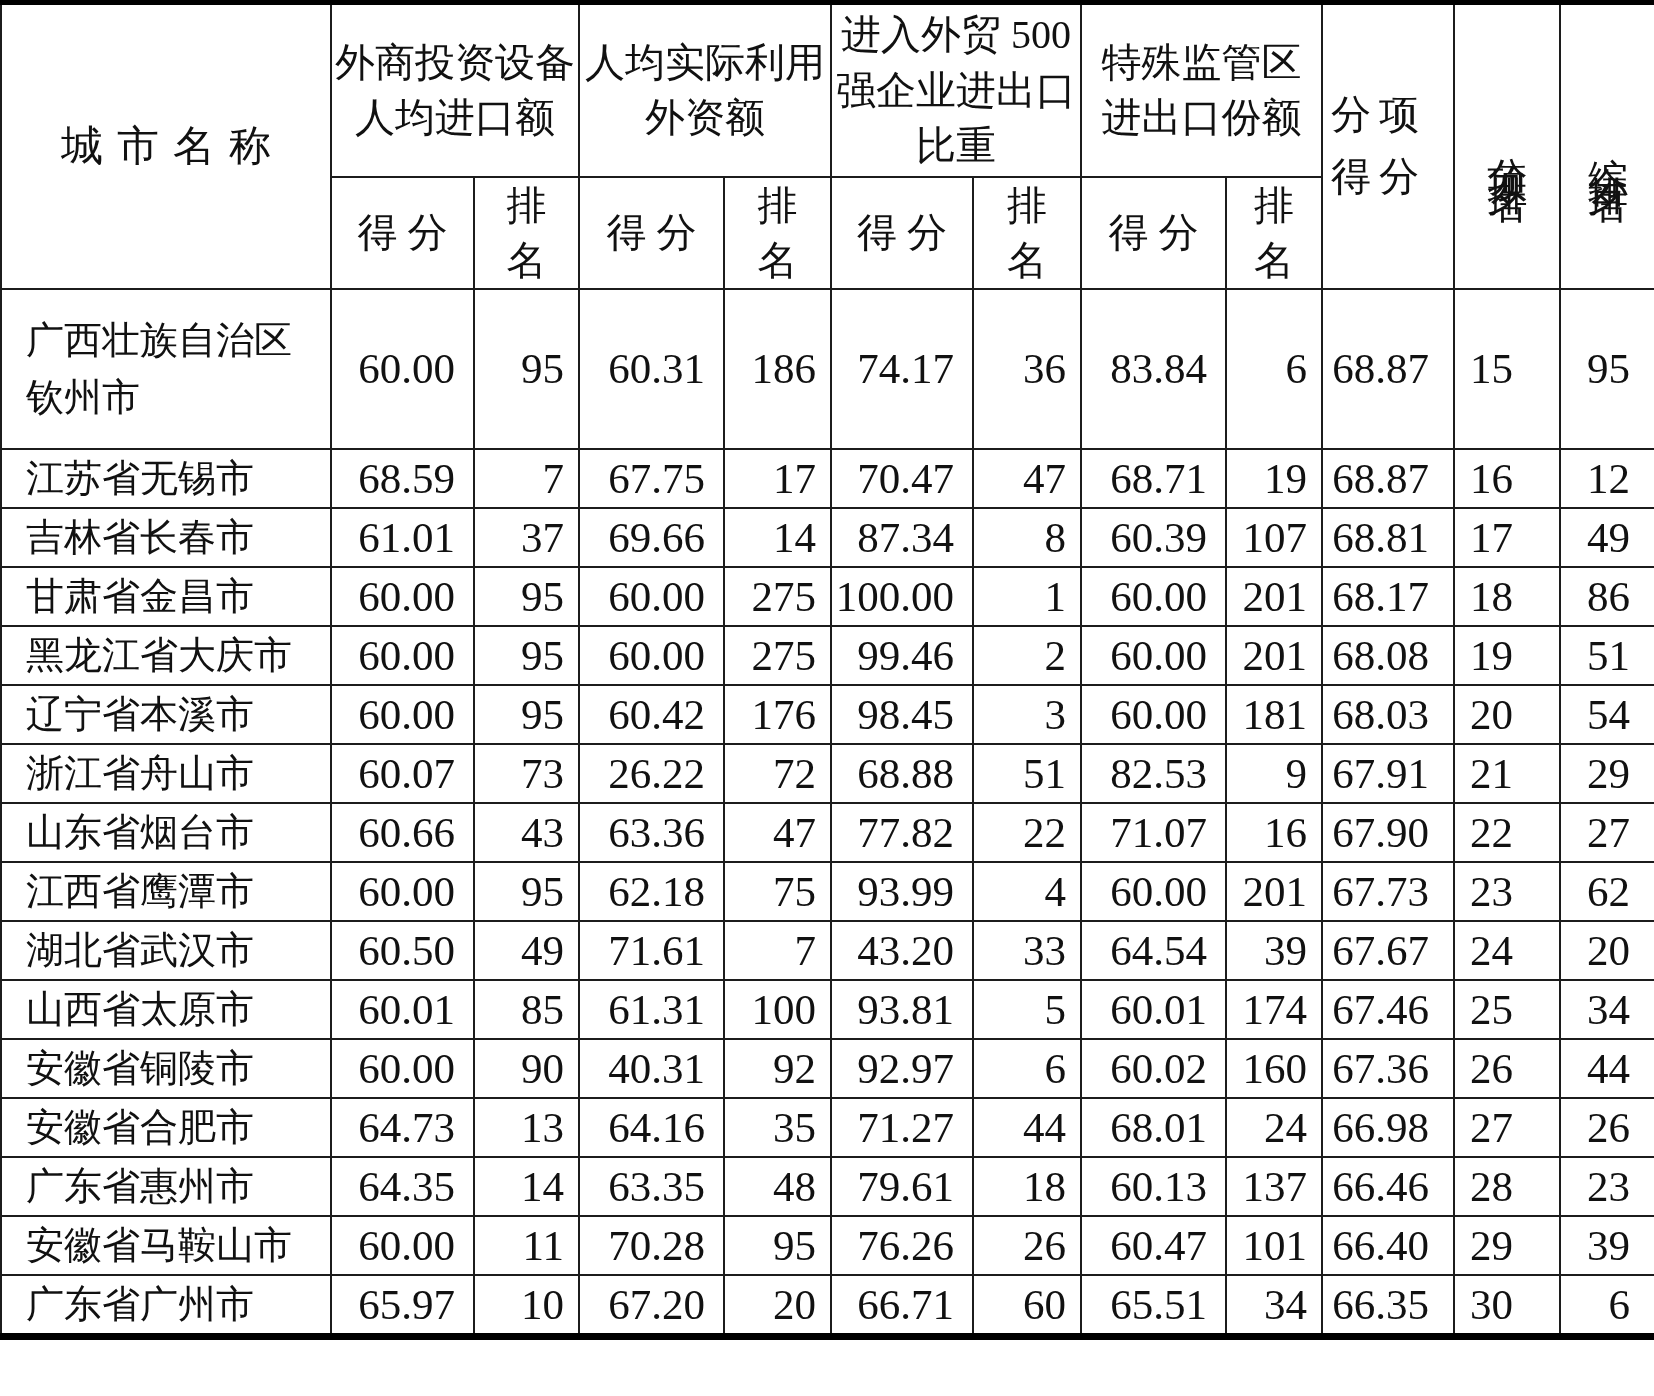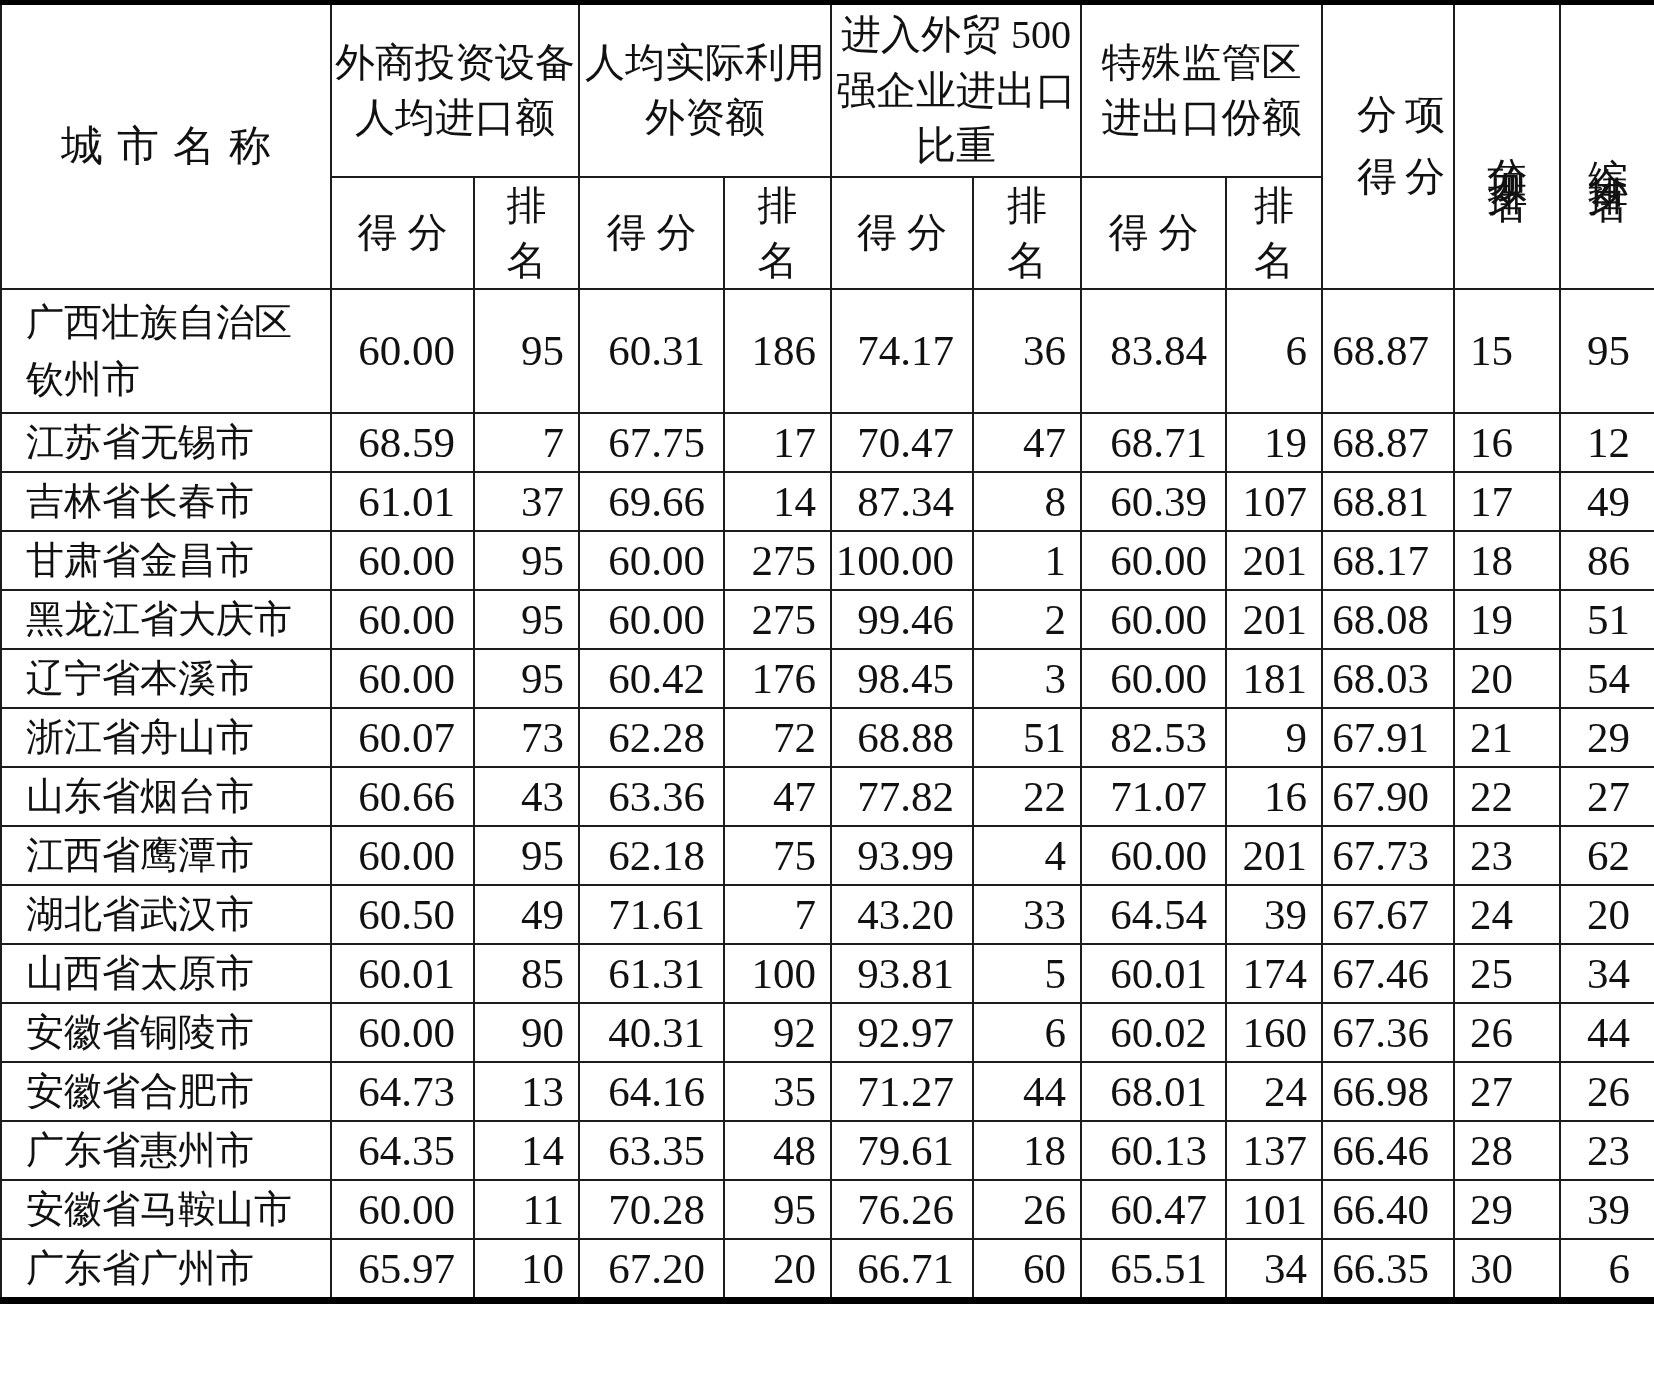--- a/index.html
+++ b/index.html
@@ -50,35 +50,35 @@
     font-size: 40px;
     letter-spacing: 10px;
     padding-left: 10px;
     text-align: center;
   }
   th.iscore-h {
     font-size: 40px;
     letter-spacing: 8px;
     padding-left: 8px;
     line-height: 1.55;
-    text-align: right;
+    text-align: left;
     white-space: pre-line;
   }
   th.vert { text-align: center; }
   th.vert span {
     display: inline-block;
     writing-mode: vertical-rl;
     text-orientation: upright;
     font-size: 40px;
     letter-spacing: 9px;
     line-height: 1.1;
   }
   
   tbody tr       { height: 53px; }
-  tbody tr.tall  { height: 124px; }
+  tbody tr.tall  { height: 160px; }
   td.city {
     font-size: 38px;
     text-align: left;
     padding-left: 24px;
     line-height: 1.5;
     white-space: pre-line;
   }
   td.num {
     font-size: 43px;
     text-align: right;
@@ -218,21 +218,21 @@
         <td class="num score">60.00</td>
         <td class="num rank">181</td>
         <td class="num iscore">68.03</td>
         <td class="num irank">20</td>
         <td class="num orank">54</td>
       </tr>
       <tr>
         <td class="city">浙江省舟山市</td>
         <td class="num score">60.07</td>
         <td class="num rank">73</td>
-        <td class="num score">62.28</td>
+        <td class="num score">26.22</td>
         <td class="num rank">72</td>
         <td class="num score">68.88</td>
         <td class="num rank">51</td>
         <td class="num score">82.53</td>
         <td class="num rank">9</td>
         <td class="num iscore">67.91</td>
         <td class="num irank">21</td>
         <td class="num orank">29</td>
       </tr>
       <tr>

